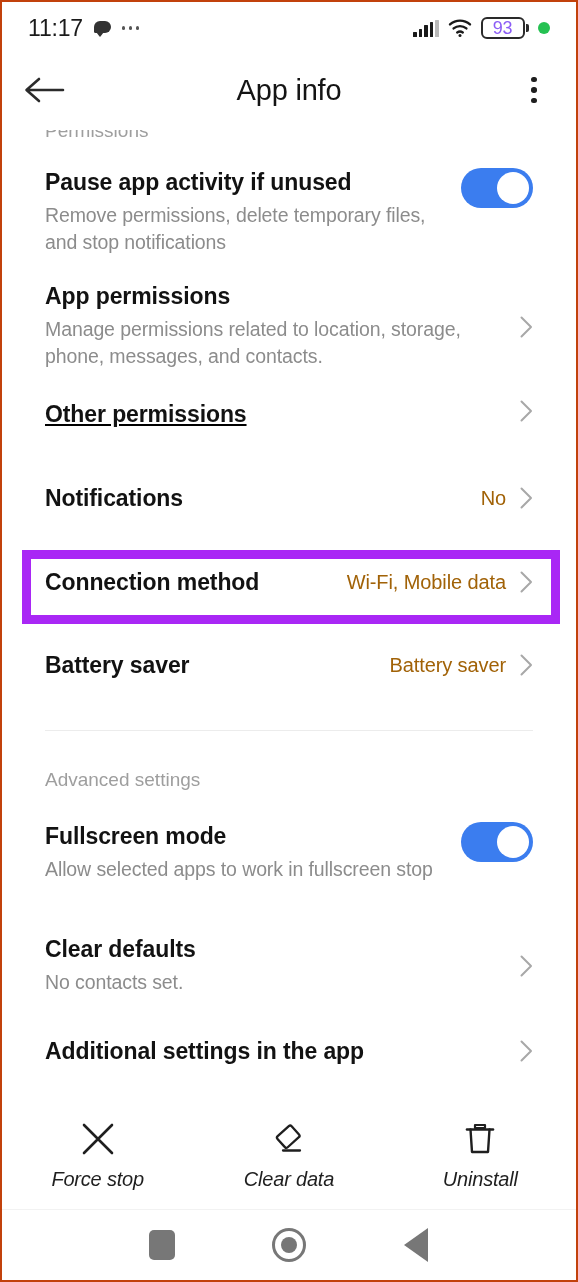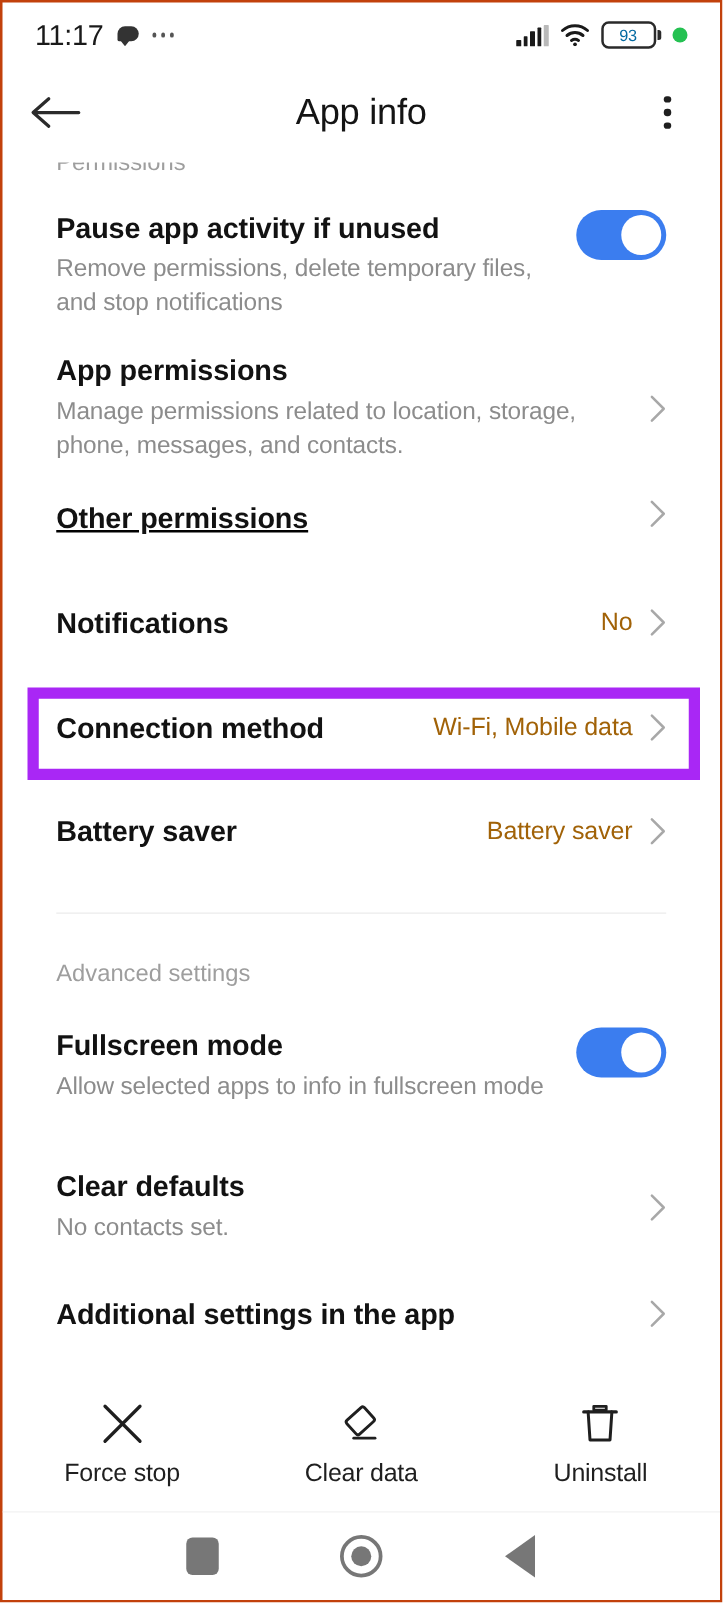--- a/index.html
+++ b/index.html
@@ -49,21 +49,21 @@
 
   .wifi { width:24px; height:18px; position:relative; }
 
   .battery {
     display:flex; align-items:center;
   }
   .battery .shell {
     width:44px; height:22px; border:2px solid #2a2a2a; border-radius:6px;
     display:flex; align-items:center; justify-content:center;
   }
-  .battery .lvl { font-size:13px; color:#0369a1; font-weight:500; letter-spacing:-0.2px; }
+  .battery .lvl { font-size:18px; color:#8b5cf6; font-weight:500; letter-spacing:-0.2px; }
   .battery .nub { width:3px; height:8px; background:#2a2a2a; border-radius:0 2px 2px 0; margin-left:1.5px; }
   .green-dot { width:12px; height:12px; border-radius:50%; background:#25c152; }
 
   
   #app-bar {
     position:absolute; top:52px; left:0; right:0; height:72px;
     display:flex; align-items:center;
   }
   #back-btn { width:84px; display:flex; align-items:center; justify-content:center; cursor:pointer; }
   #app-title {
@@ -134,20 +134,21 @@
   }
 
   
   #actions {
     position:absolute; left:0; right:0; bottom:71px; height:108px;
     display:flex; align-items:center;
   }
   .action {
     flex:1; display:flex; flex-direction:column; align-items:center; gap:10px;
     cursor:pointer;
+    font-style:italic;
   }
   .action .a-label { font-size:20px; color:#1f1f1f; letter-spacing:-0.2px; }
 
   
   #nav-bar {
     position:absolute; left:0; right:0; bottom:0; height:71px;
     display:flex; align-items:center; justify-content:space-around;
     padding:0 96px;
     border-top:1px solid #f2f2f2;
   }
@@ -292,21 +293,21 @@
       </div>
     </div>
 
     <div class="divider abs" style="top:604px;"></div>
 
     <div class="section-label abs" style="top:643px;">Advanced settings</div>
 
     <div class="row abs" style="top:696px;">
       <div class="row-text">
         <div class="row-title">Fullscreen mode</div>
-        <div class="row-sub">Allow selected apps to info in fullscreen mode</div>
+        <div class="row-sub">Allow selected apps to work in fullscreen stop</div>
       </div>
       <div class="row-right">
         <div class="toggle">
             <span class="knob"></span>
           </div>
       </div>
     </div>
 
     <div class="row abs" style="top:809px;">
       <div class="row-text">

